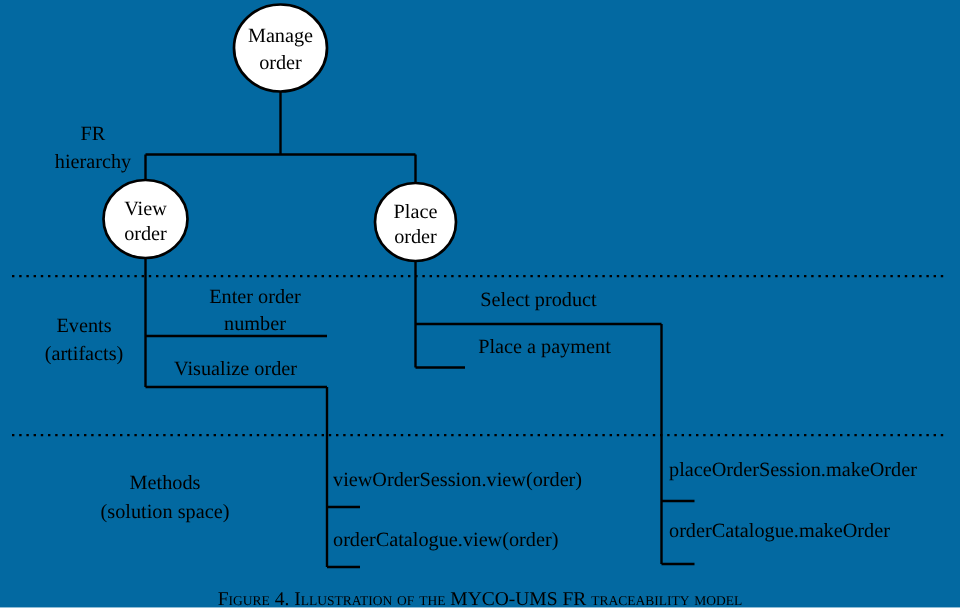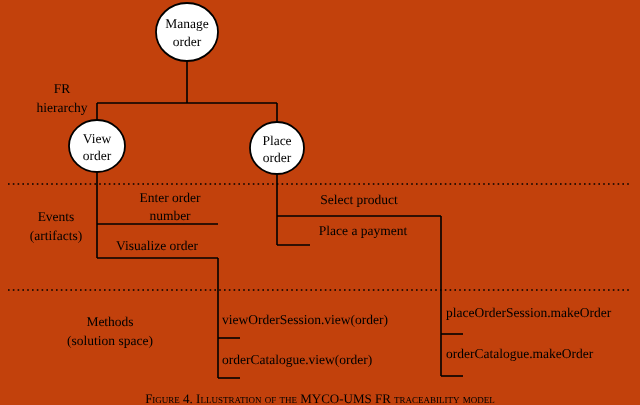--- a/index.html
+++ b/index.html
@@ -11,21 +11,21 @@
     width: 640px;
     height: 405px;
     overflow: hidden;
     font-family: "Liberation Serif", "DejaVu Serif", serif;
     color: #000000;
   }
   #figure-root {
     position: relative;
     width: 640px;
     height: 405px;
-    background: #c2410c;
+    background: #0369a1;
   }
   svg#diagram {
     position: absolute;
     left: 0;
     top: 0;
     width: 640px;
     height: 405px;
     display: block;
   }
   .stroke {

